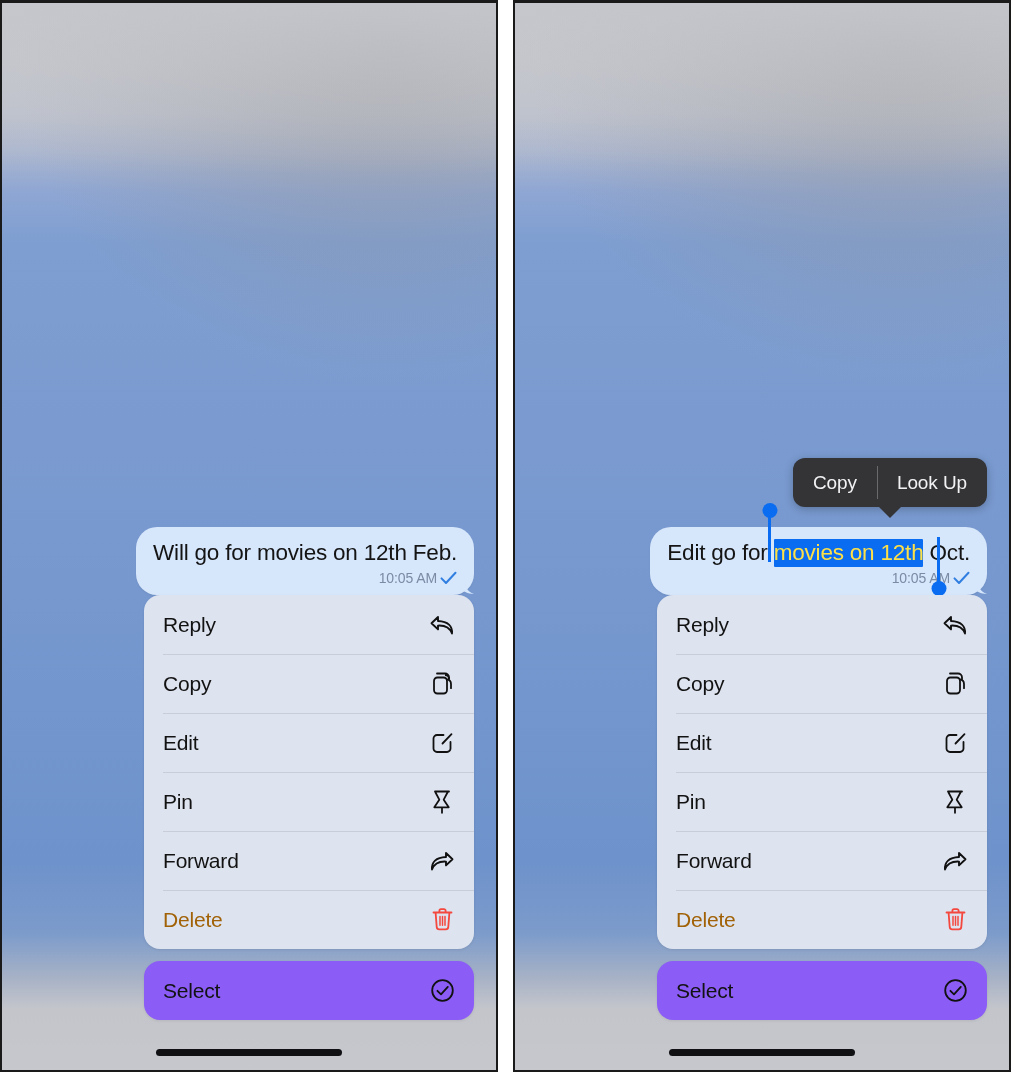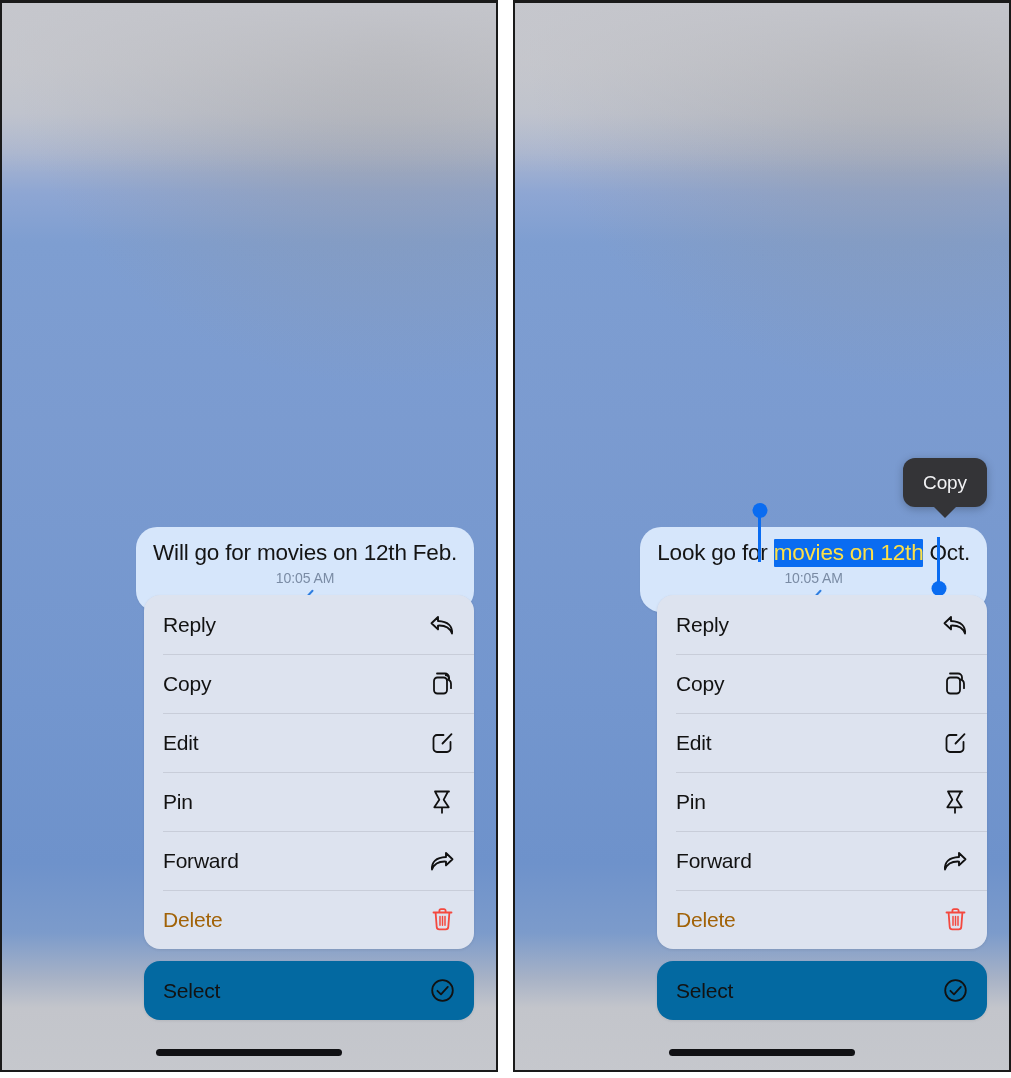--- a/index.html
+++ b/index.html
@@ -98,21 +98,20 @@
   .bubble-meta {
     margin-top: 4px;
     text-align: right;
     font-size: 14px;
     color: #7a8ba4;
     letter-spacing: -0.1px;
     display: flex;
     justify-content: flex-end;
     align-items: center;
     gap: 3px;
-    flex-direction: column;
   }
   .check { color: #2f7ee0; display: inline-flex; }
 
   
   .sel {
     background: #0a6cf1;
     color: #fde047;
     padding: 1px 0 2px 0;
     border-radius: 1px;
     box-decoration-break: clone;
@@ -182,21 +181,21 @@
     top: 592px;
   }
   .ctx-group {
     background: #dde3ef;
     border-radius: 16px;
     overflow: hidden;
     backdrop-filter: blur(20px);
     box-shadow: 0 1px 3px rgba(0,0,0,0.08);
   }
   .ctx-group.secondary {
-    background: #0369a1;
+    background: #8b5cf6;
     margin-top: 12px;
   }
   .ctx-row {
     display: flex;
     align-items: center;
     justify-content: space-between;
     height: 59px;
     padding: 0 19px;
     position: relative;
     box-sizing: border-box;
@@ -336,26 +335,27 @@
     </div>
 
     <div class="home-bar"></div>
   </div>
 
   <div class="phone right">
     <div class="wallpaper"></div>
 
     <div class="edit-toolbar">
       <div class="edit-item">Copy</div>
+      <div class="edit-item">Look Up</div>
       <div class="toolbar-arrow"></div>
     </div>
 
     <div class="bubble-wrap">
       <div class="bubble">
-        <div class="bubble-text"><span>Look go for </span><span class="sel">movies on 12th</span><span> Oct.</span></div>
+        <div class="bubble-text"><span>Edit go for </span><span class="sel">movies on 12th</span><span> Oct.</span></div>
         <div class="bubble-meta">
           <span>10:05 AM</span>
           <span class="check">
             <svg width="17" height="14" viewBox="0 0 17 14">
               <path d="M1.5 7.4 L6 12 L15.5 1.8" fill="none" stroke="currentColor" stroke-width="2" stroke-linecap="round" stroke-linejoin="round"></path>
             </svg>
           </span>
         </div>
         <div class="handle-start">
           <div class="handle-dot"></div>

